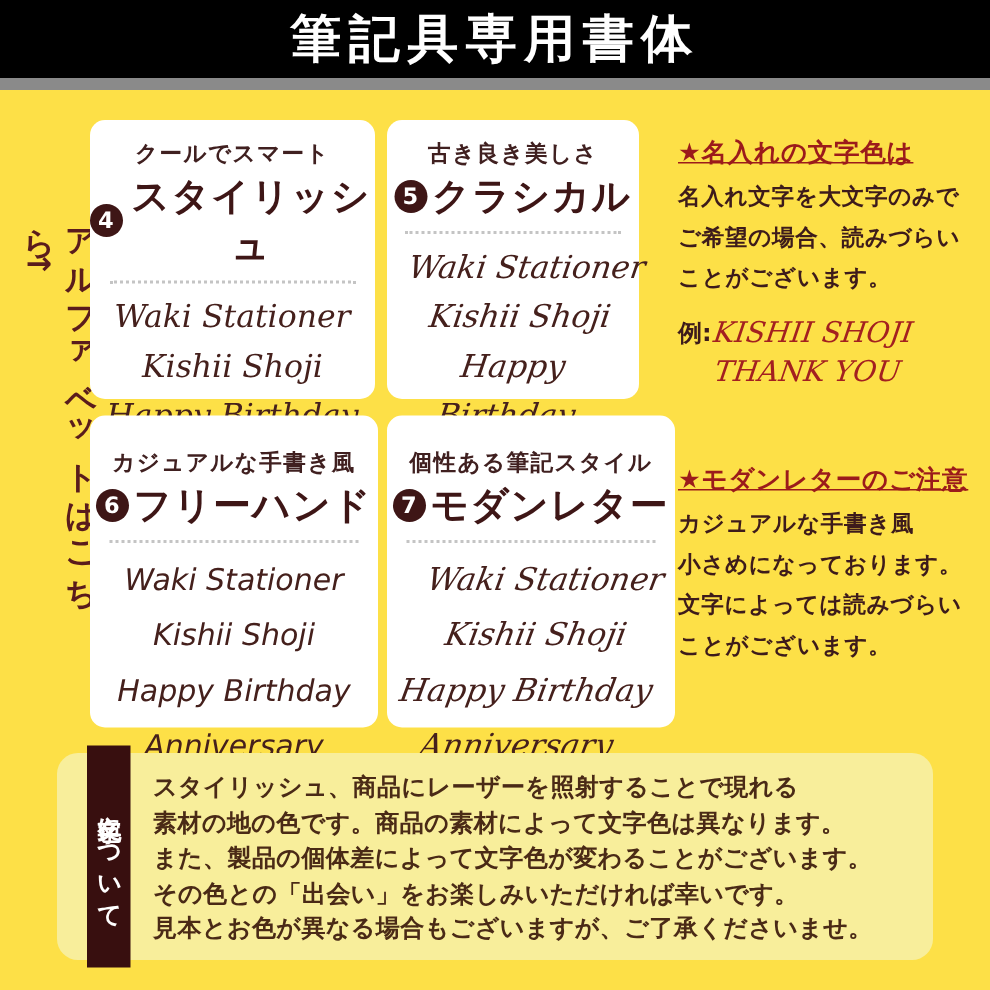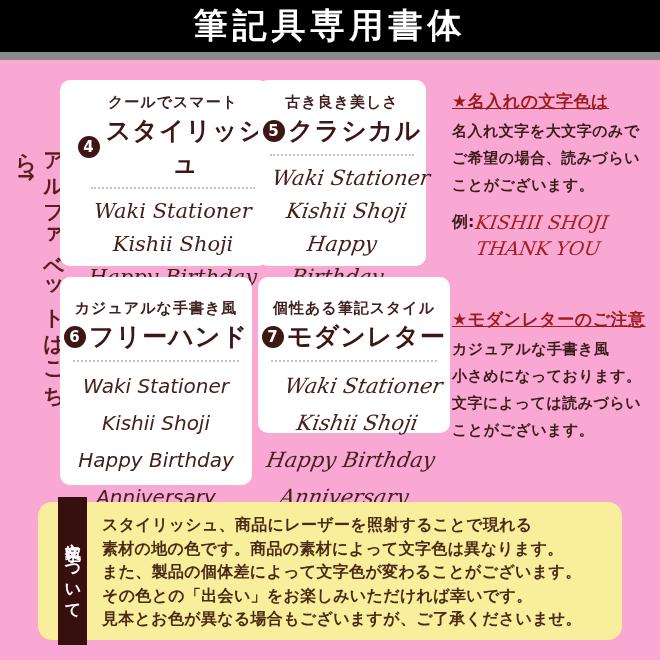--- a/index.html
+++ b/index.html
@@ -1,19 +1,19 @@
 <!DOCTYPE html>
 <html><head>
 <meta charset="utf-8">
 <style>
   html,body{margin:0;padding:0;}
   .page{
     position:relative;
     width:660px;height:660px;
-    background:#f9a8d4;
+    background:#fde047;
     overflow:hidden;
     font-family:"DejaVu Sans","Liberation Sans",sans-serif;
   }
   
   .banner{
     position:absolute;top:0;left:0;width:660px;height:52px;
     background:#000;
     display:flex;align-items:center;justify-content:center;
   }
   .banner .title{
@@ -28,24 +28,24 @@
     position:absolute;left:12px;top:138px;height:280px;
     writing-mode:vertical-rl;text-orientation:upright;
     font-size:21px;font-weight:bold;color:#5a1c1c;letter-spacing:2px;
     display:flex;align-items:center;
   }
   
   .card{
     position:absolute;background:#fff;border-radius:10px;
     text-align:center;
   }
-  .card4{left:60px;top:80px;width:190px;height:186px;padding-left:18px;}
+  .card4{left:60px;top:80px;width:190px;height:186px;}
   .card5{left:258px;top:80px;width:168px;height:186px;}
   .card6{left:60px;top:277px;width:192px;height:208px;}
-  .card7{left:258px;top:277px;width:192px;height:156px;}
+  .card7{left:258px;top:277px;width:192px;height:208px;}
   .tagline{
     margin-top:13px;font-size:15px;font-weight:bold;color:#402020;
     letter-spacing:1px;
   }
   .card6 .tagline,.card7 .tagline{margin-top:22px;}
   .card-title{
     margin-top:2px;font-size:25px;font-weight:bold;color:#3e1616;
     display:flex;align-items:center;justify-content:center;gap:3px;
     letter-spacing:1px;
   }

